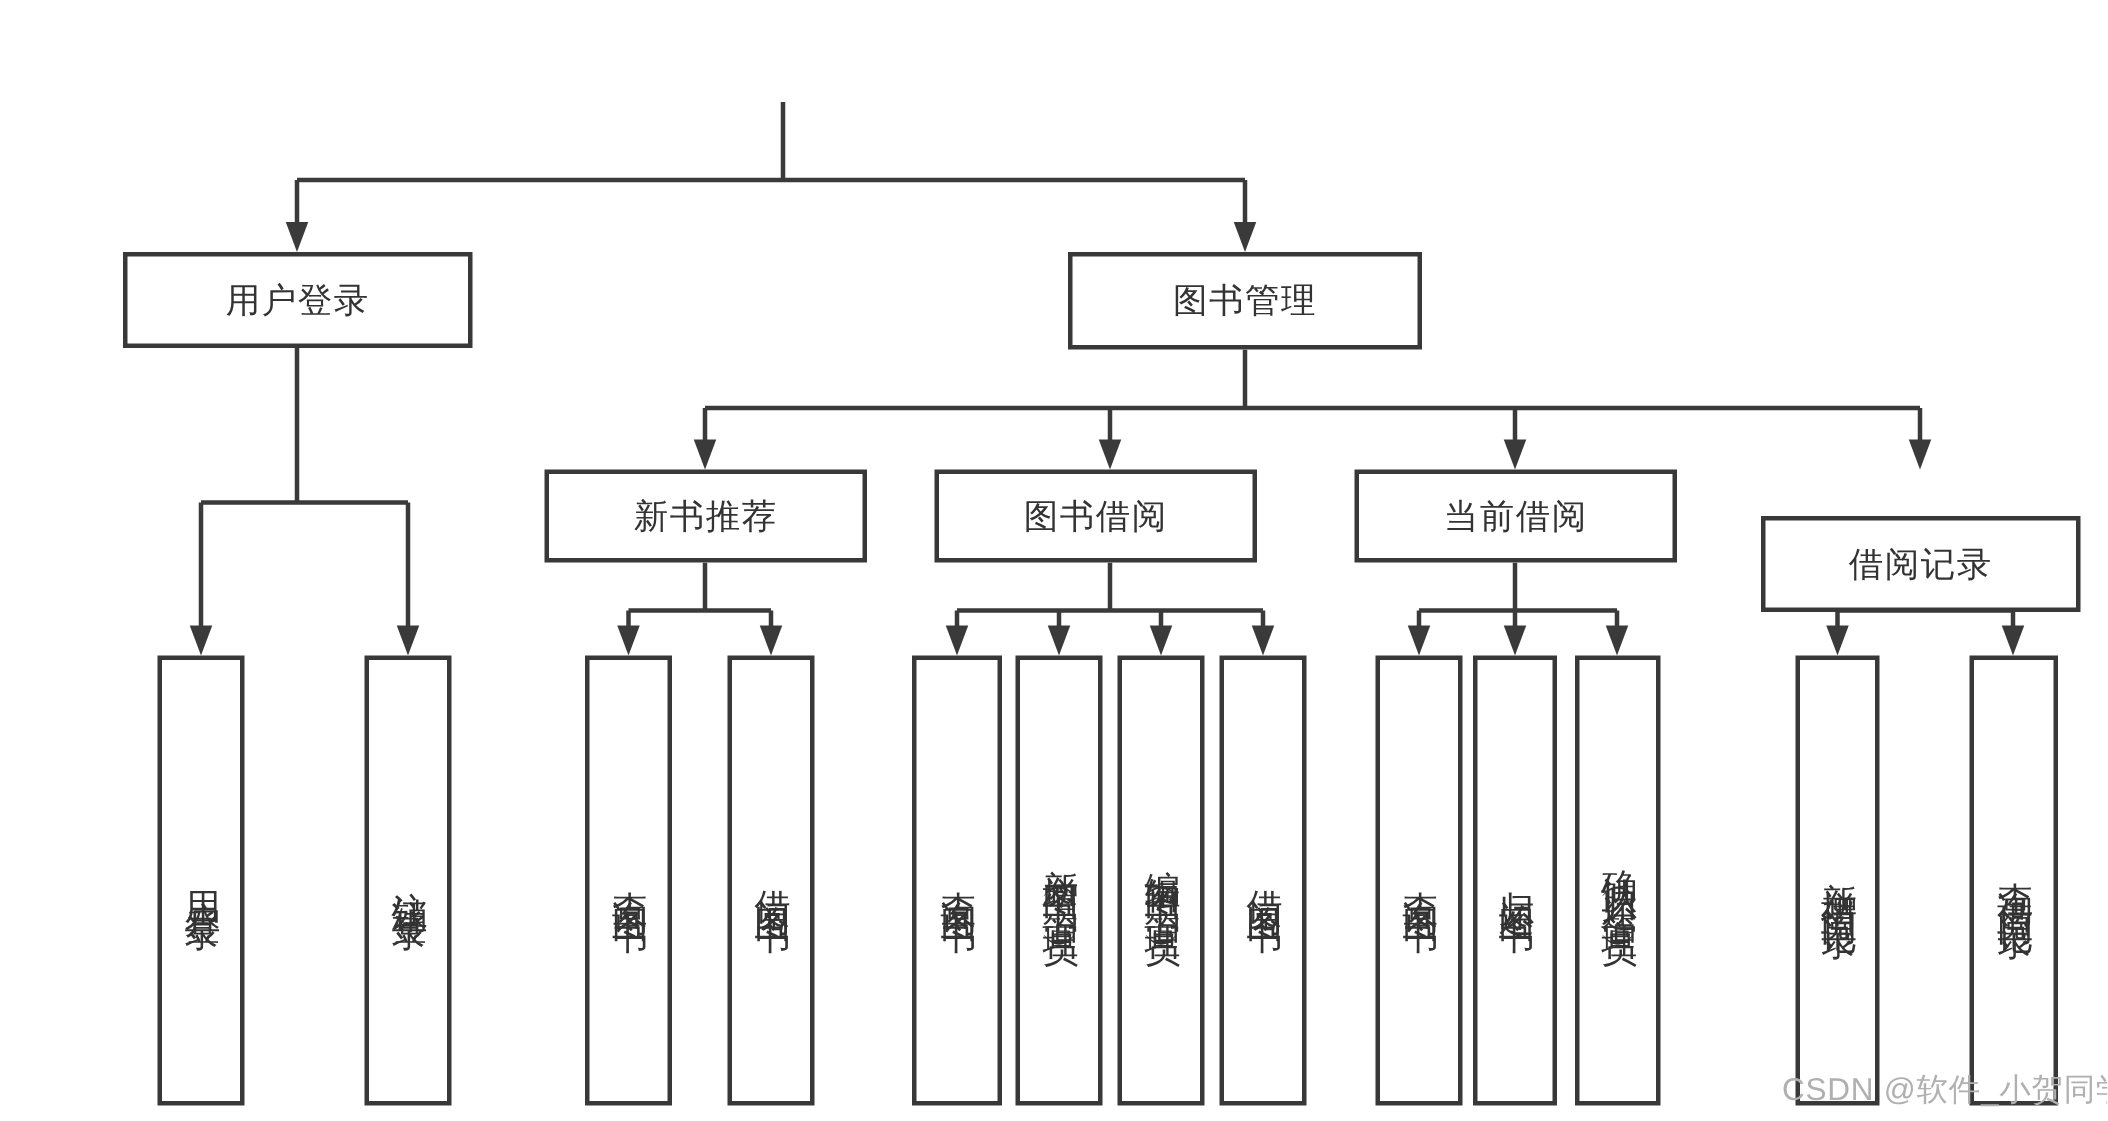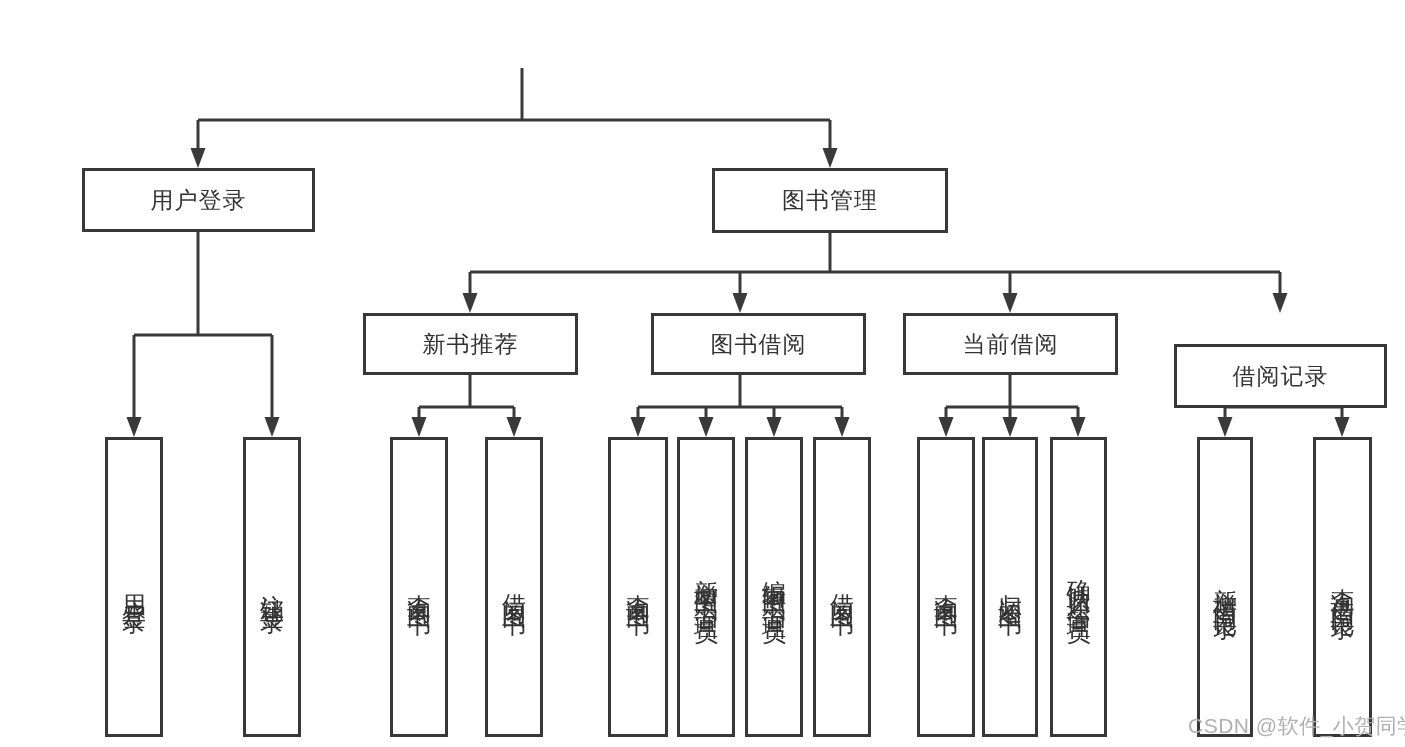--- a/index.html
+++ b/index.html
@@ -17,21 +17,21 @@
     writing-mode:vertical-rl;text-orientation:mixed;
     font-size:24px;letter-spacing:6px;line-height:1;white-space:nowrap;
   }
   
   #n-root{left:21px;top:13px;width:1002px;height:55px;}
   
   #n-login{left:82px;top:168px;width:233px;height:64px;}
   #n-bookmgmt{left:712px;top:168px;width:236px;height:65px;}
   
   #n-newbook{left:363px;top:313px;width:215px;height:62px;}
-  #n-borrow{left:651px;top:313px;width:215px;height:62px;}
+  #n-borrow{left:623px;top:313px;width:215px;height:62px;}
   #n-current{left:903px;top:313px;width:215px;height:62px;}
   #n-records{left:1174px;top:313px;width:213px;height:64px;margin-top:31px;}
   
   .leaf{top:437px;height:300px;}
   #l-userlogin{left:105px;width:58px;}
   #l-logout{left:243px;width:58px;}
   #l-nb-query{left:390px;width:58px;}
   #l-nb-borrow{left:485px;width:58px;}
   #l-bb-query{left:608px;width:60px;}
   #l-bb-add{left:677px;width:58px;}

